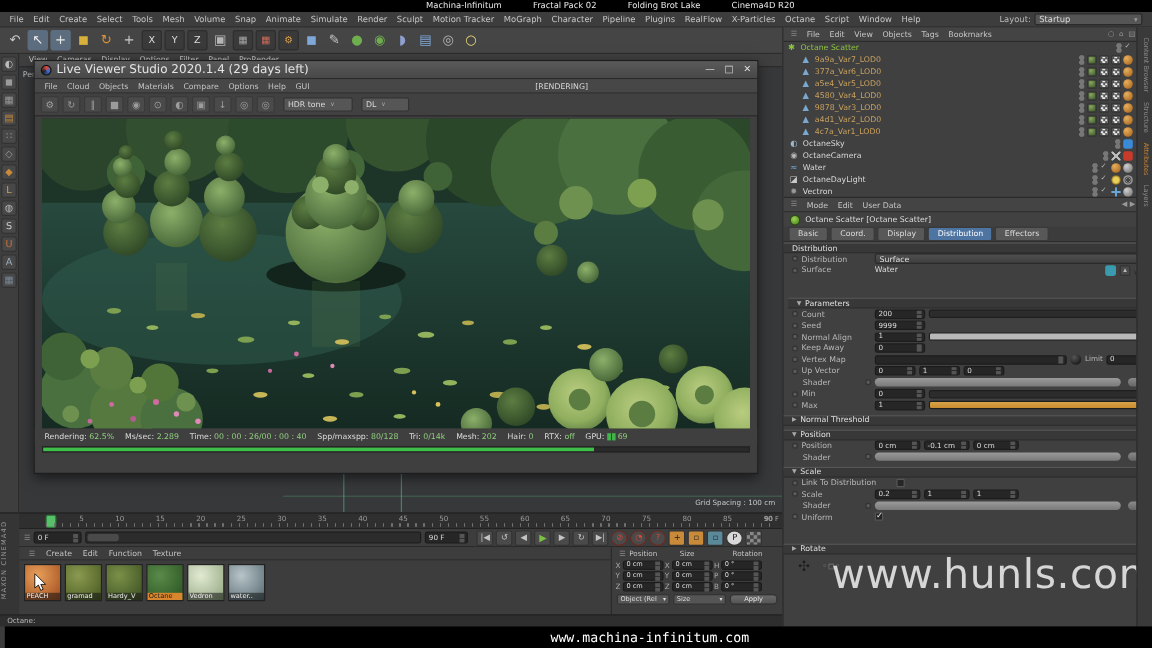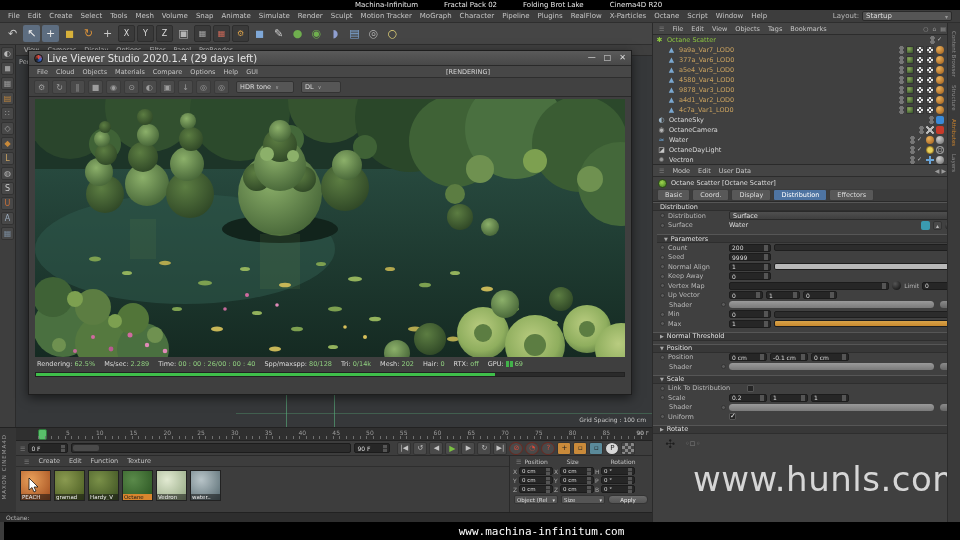--- a/index.html
+++ b/index.html
@@ -935,21 +935,21 @@
     </div>
     <div class="arow">
       <span class="dotb"></span>
       <span class="alabel">Surface</span>
       <span style="flex:1;font-size:6.5px;color:#ddd;">Water</span>
       <span class="sicon teal"></span>
       <span class="sicon arrow">▴</span>
       <span class="sicon ball" style="margin-right:6px;"></span>
     </div>
 
-    <div class="sechdr" style="margin:4px 4px 0;">
+    <div class="sechdr" style="margin:18px 4px 0;">
         <span class="arr">▼</span>
         <span>Parameters</span>
       </div>
     <div class="arow">
       <span class="dotb"></span>
         <span class="alabel">Count</span>
       <span class="afld" style="width:42px;">
           <span>200</span>
           <span class="stp"></span>
         </span>
@@ -1096,21 +1096,21 @@
       <span class="dotb"></span>
       <span class="capsule"></span>
       <span class="capbtn"></span>
     </div>
     <div class="arow">
       <span class="dotb"></span>
         <span class="alabel">Uniform</span>
       <span class="chk on"></span>
     </div>
 
-    <div class="sechdr" style="margin-top:3px;">
+    <div class="sechdr" style="margin-top:17px;">
         <span class="arr">▶</span>
         <span>Rotate</span>
       </div>
 
     <div class="am-bottom-icons">
       <span>✣</span>
       <span style="font-size:8px;color:#777;">◦◽◦</span>
     </div>
 
     <div class="wm">www.hunls.com</div>

